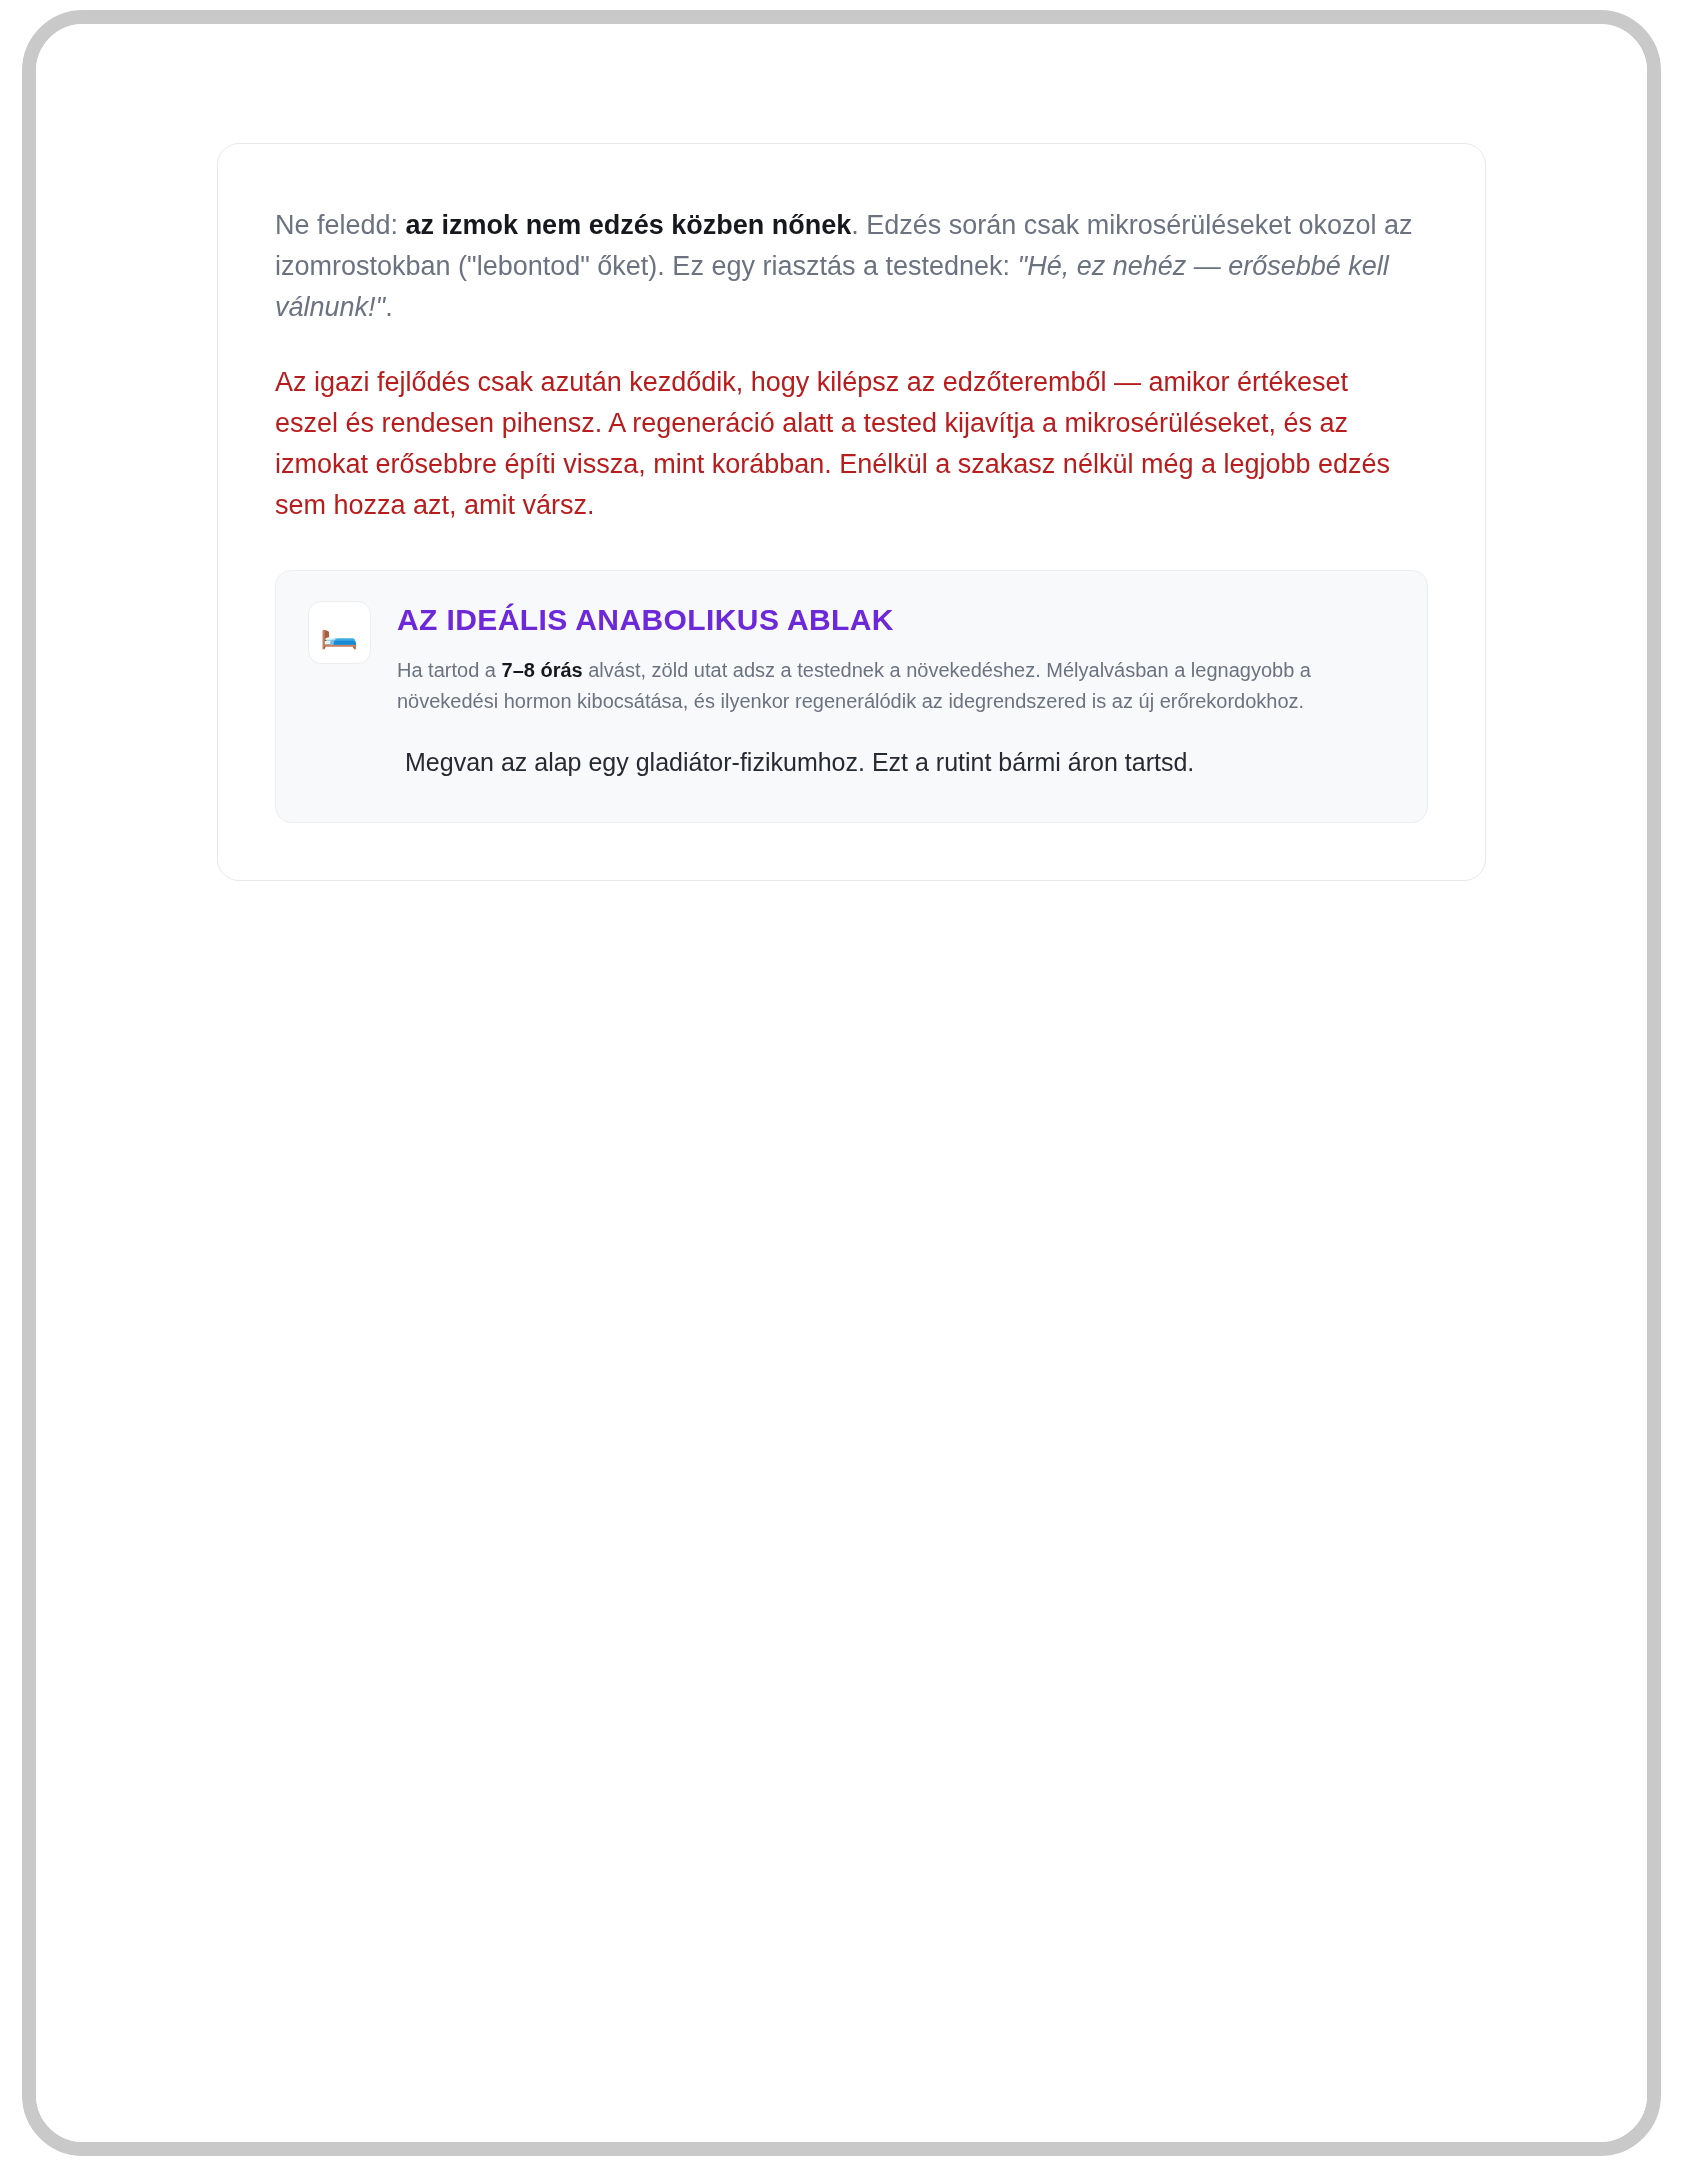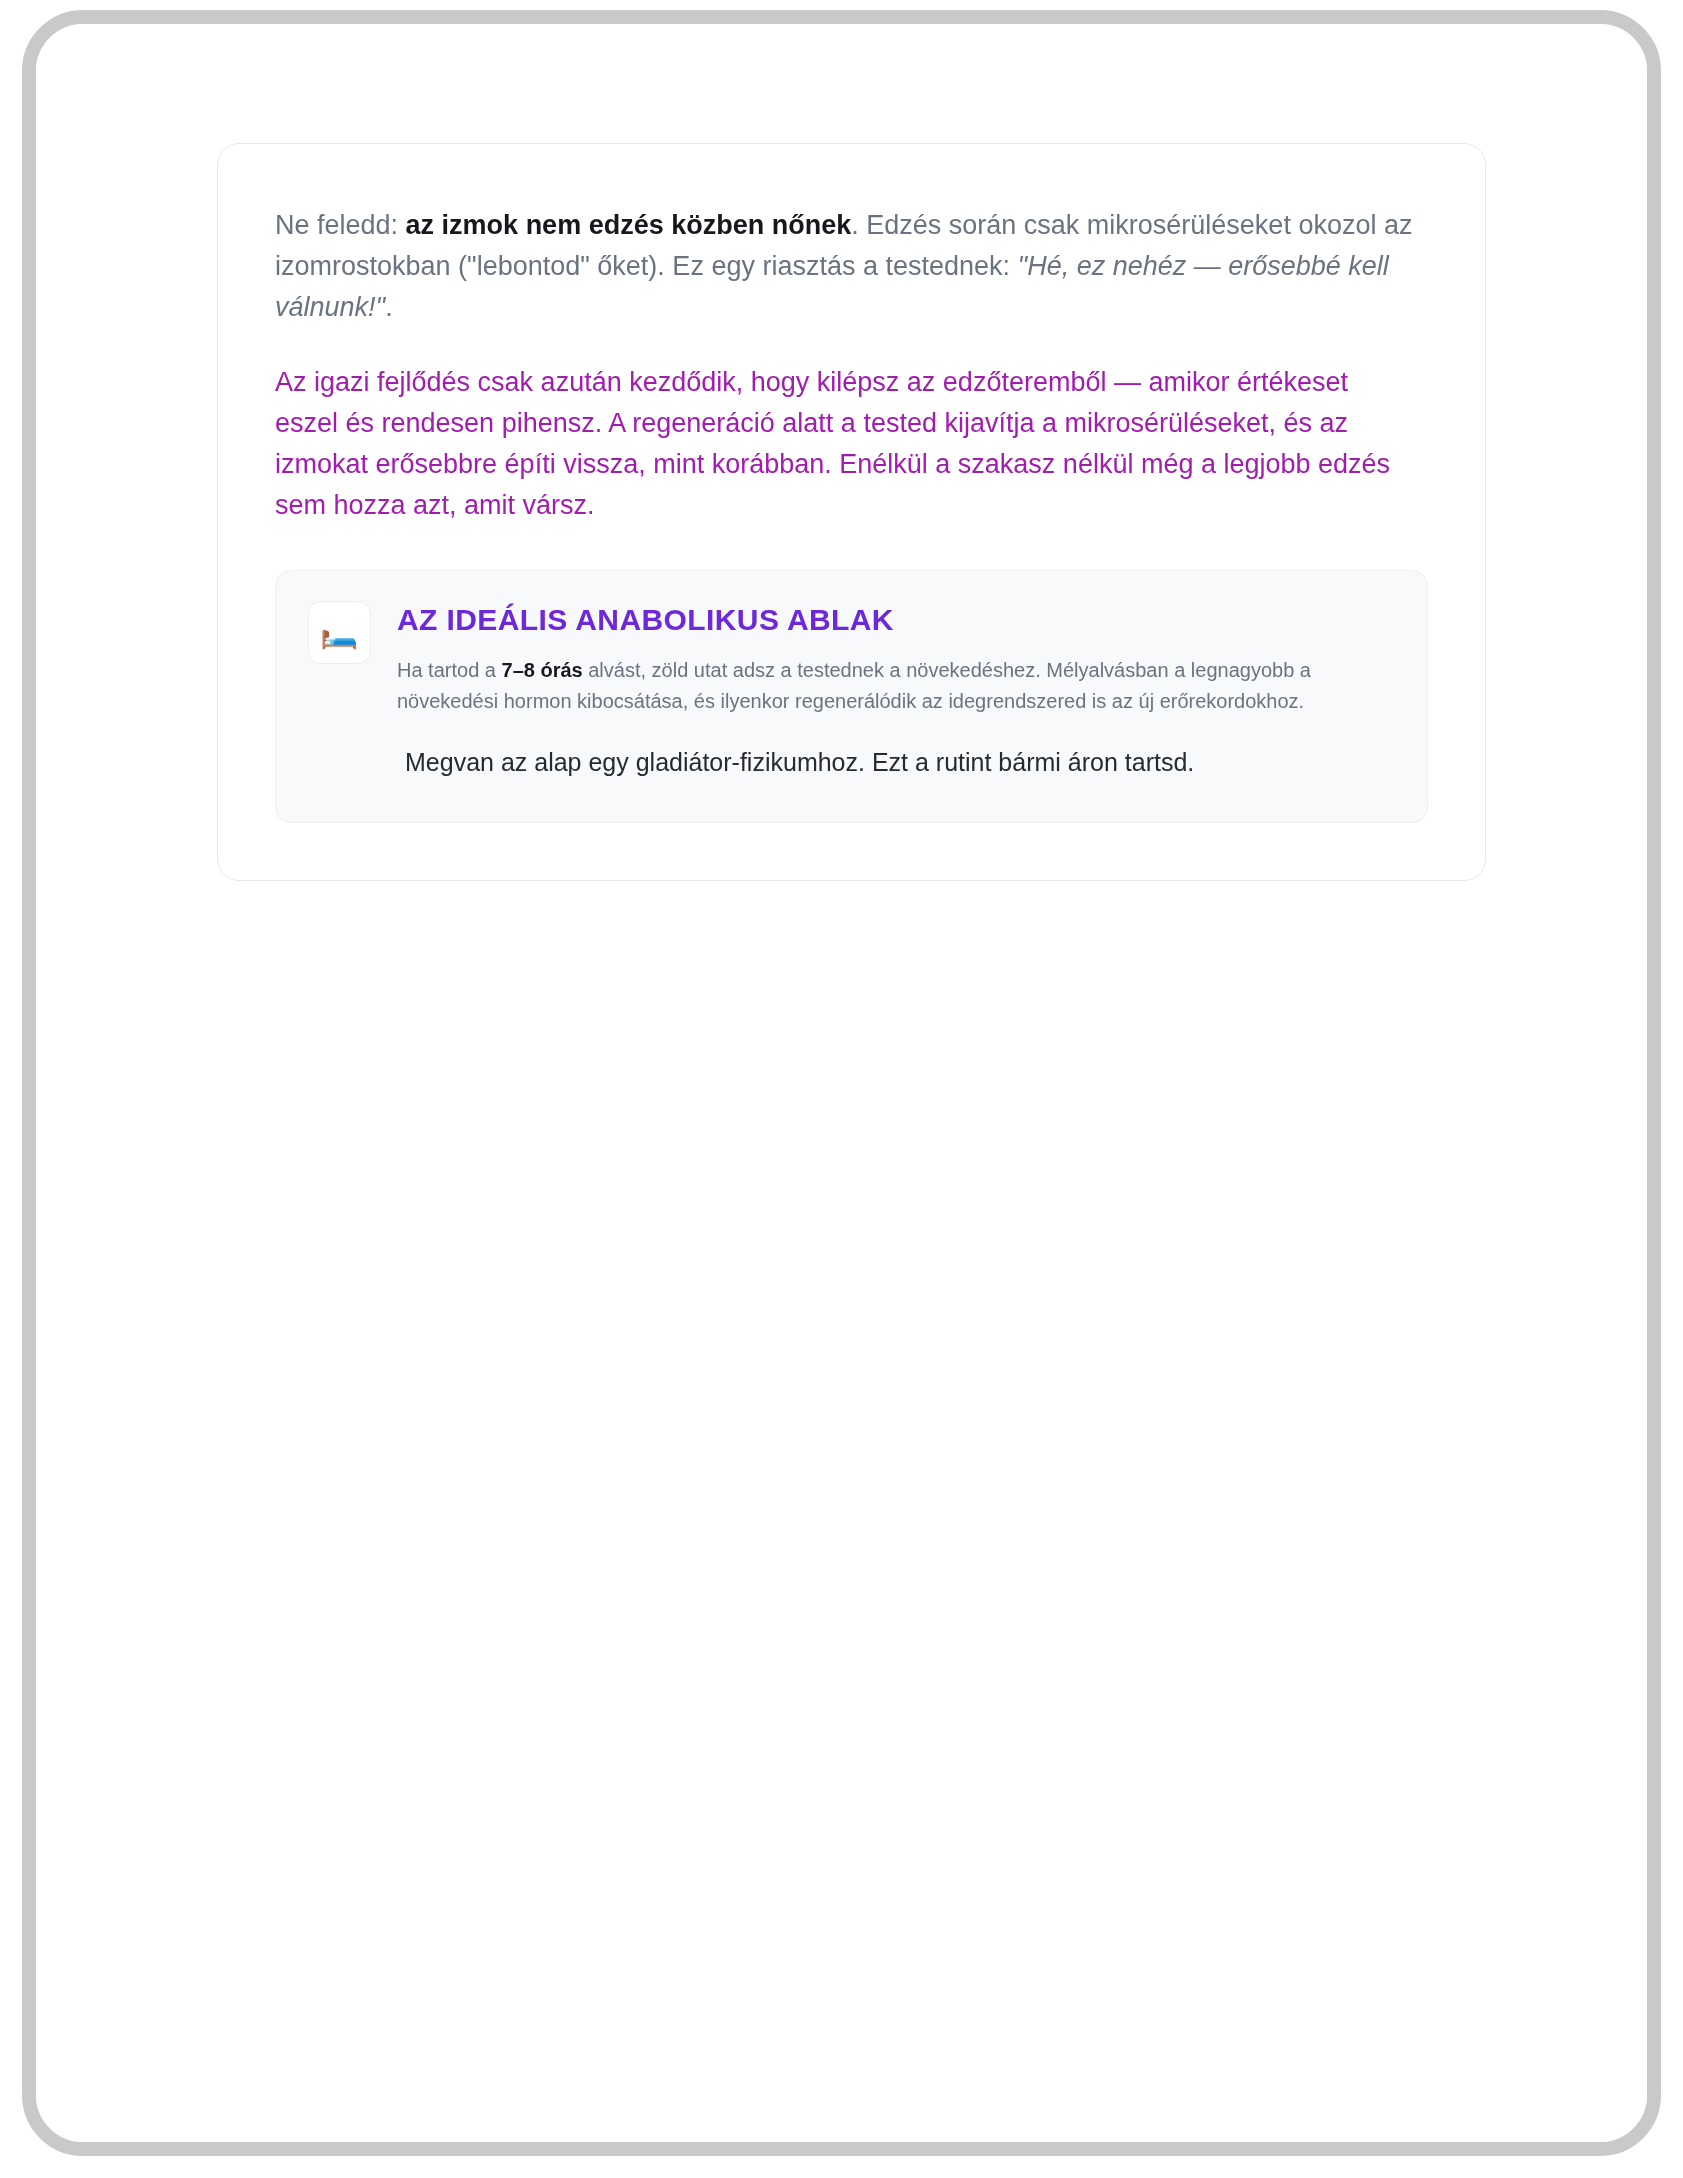--- a/index.html
+++ b/index.html
@@ -62,21 +62,21 @@
 
   .para {
     font-size: 27px;
     line-height: 1.52;
     margin: 0 12px 34px 0;
   }
   .para-muted {
     color: #6b7280;
   }
   .para-dark {
-    color: #a21caf;
+    color: #b91c1c;
   }
   .para b {
     color: #16181d;
     font-weight: bold;
   }
   .para i {
     font-style: italic;
   }
 
   

